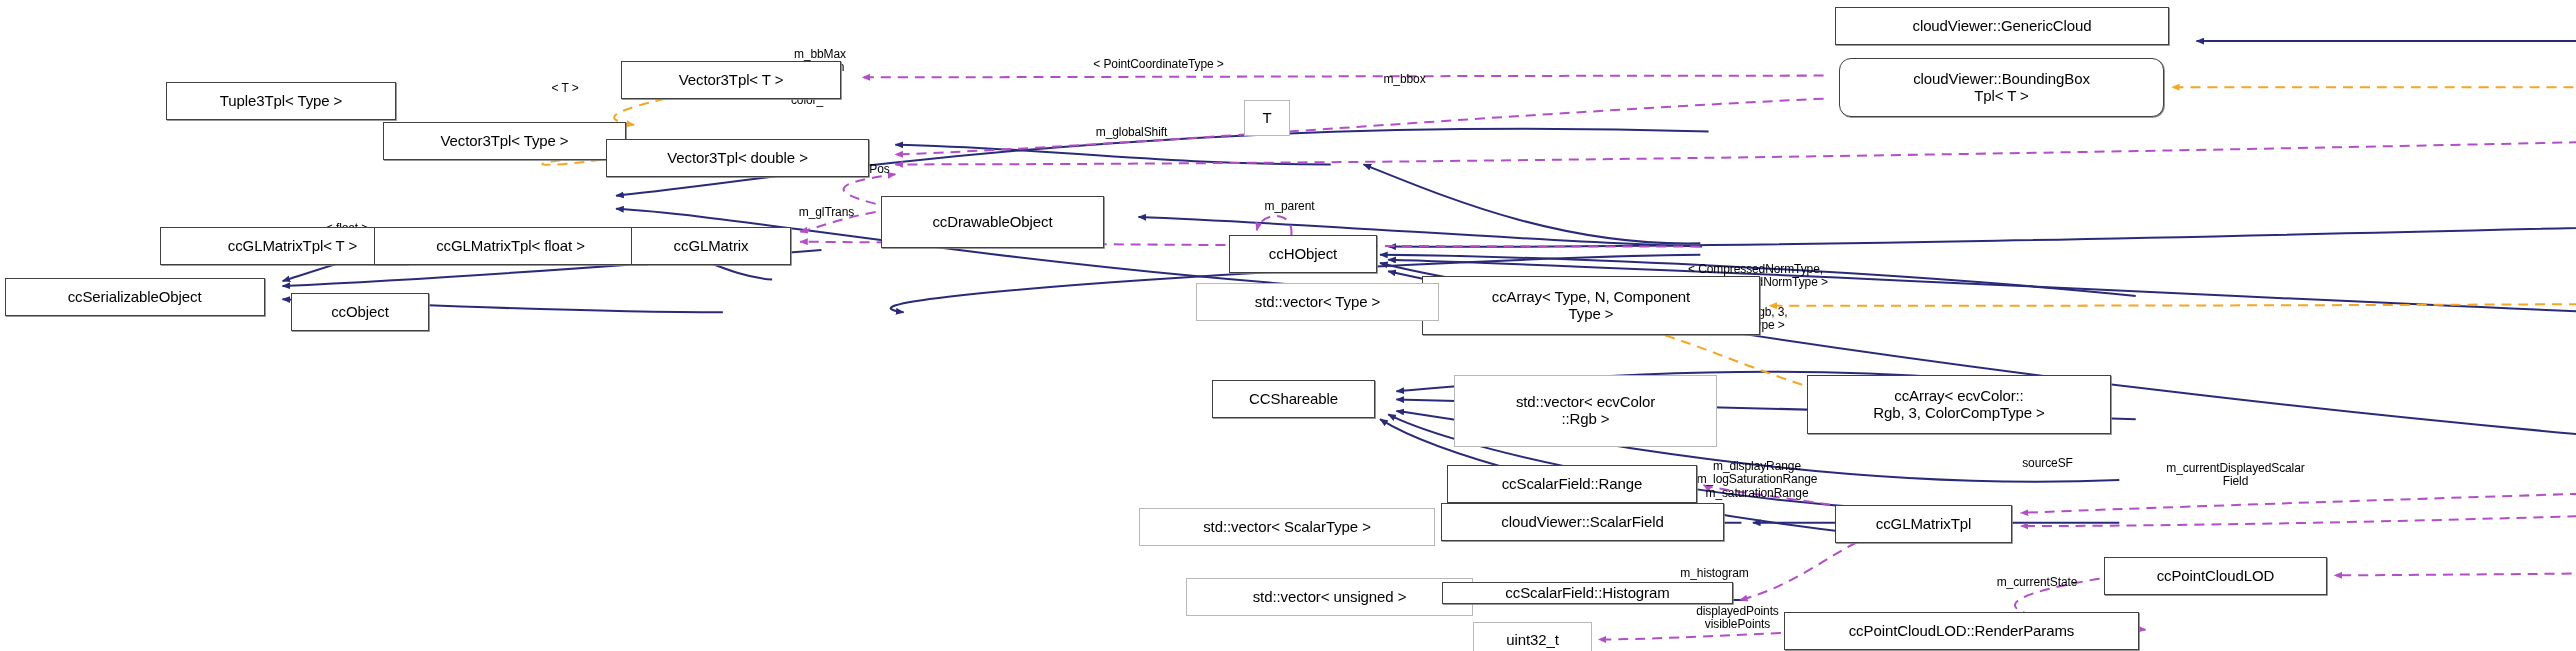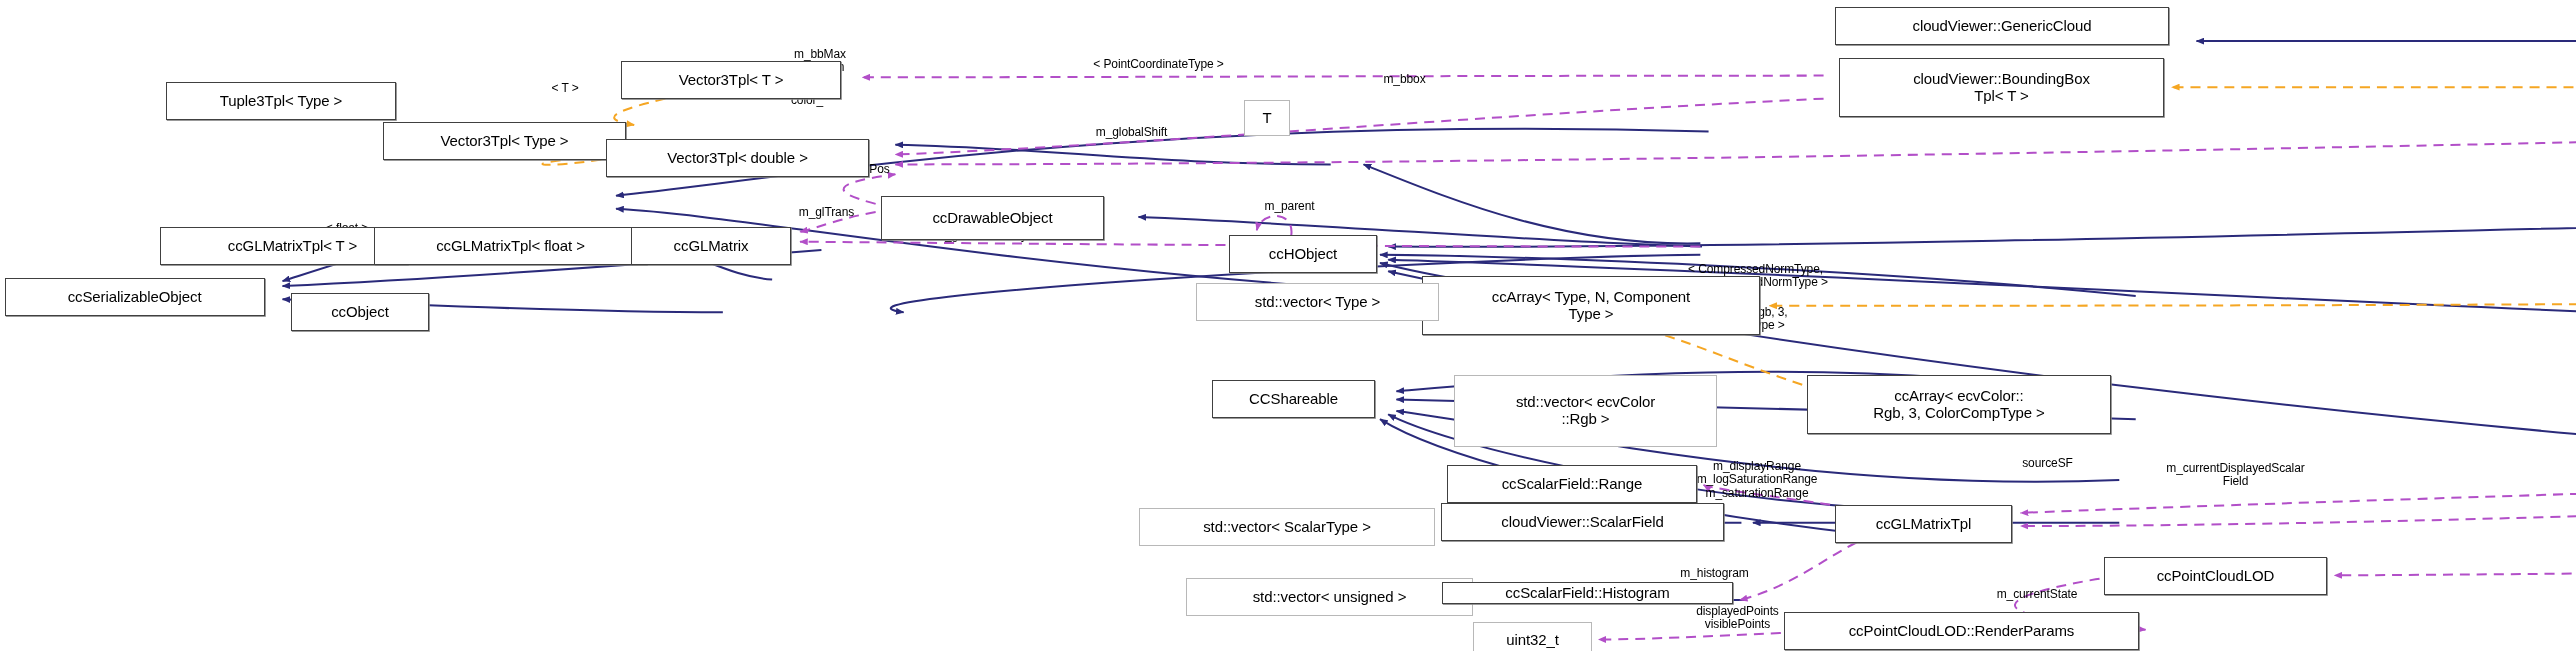--- a/index.html
+++ b/index.html
@@ -195,24 +195,24 @@
       <div class="node" style="left: 166px; top: 82px; width: 230px; height: 38px;">Tuple3Tpl&lt; Type &gt;</div>
       <div class="node" style="left: 383px; top: 122px; width: 243px; height: 38px;">Vector3Tpl&lt; Type &gt;</div>
       <div class="node" style="left: 621px; top: 61px; width: 220px; height: 38px;">Vector3Tpl&lt; T &gt;</div>
       <div class="node" style="left: 606px; top: 139px; width: 263px; height: 38px;">Vector3Tpl&lt; double &gt;</div>
       <div class="node" style="left: 160px; top: 227px; width: 248px; height: 38px; padding-left: 20px;">ccGLMatrixTpl&lt; T &gt;</div>
       <div class="node" style="left: 374px; top: 227px; width: 273px; height: 38px;">ccGLMatrixTpl&lt; float &gt;</div>
       <div class="node" style="left: 631px; top: 227px; width: 160px; height: 38px;">ccGLMatrix</div>
       <div class="node" style="left: 4.6px; top: 278px; width: 260px; height: 38px;">ccSerializableObject</div>
       <div class="node" style="left: 291px; top: 293px; width: 138px; height: 38px;">ccObject</div>
       <div class="node" style="left: 1835px; top: 7px; width: 334px; height: 38px;">cloudViewer::GenericCloud</div>
-      <div class="node" style="left: 1839px; top: 58px; width: 325px; height: 59px;">cloudViewer::BoundingBox
+      <div class="node" style="left: 1839px; top: 58px; width: 325px; height: 59px; border-radius: 12px;">cloudViewer::BoundingBox
 Tpl&lt; T &gt;</div>
       <div class="node ext" style="left: 1244px; top: 100px; width: 46px; height: 36px;">T</div>
-      <div class="node" style="left: 881px; top: 196px; width: 223px; height: 44px;">ccDrawableObject</div>
+      <div class="node" style="left: 881px; top: 196px; width: 223px; height: 52px;">ccDrawableObject</div>
       <div class="node" style="left: 1229px; top: 235px; width: 148px; height: 38px;">ccHObject</div>
       <div class="node" style="left: 1422px; top: 276px; width: 338px; height: 59px;">ccArray&lt; Type, N, Component
 Type &gt;</div>
       <div class="node ext" style="left: 1196px; top: 283px; width: 243px; height: 38px;">std::vector&lt; Type &gt;</div>
       <div class="node" style="left: 1212px; top: 380px; width: 163px; height: 38px;">CCShareable</div>
       <div class="node ext" style="left: 1454px; top: 375px; width: 263px; height: 72px;">std::vector&lt; ecvColor
 ::Rgb &gt;</div>
       <div class="node" style="left: 1807px; top: 375px; width: 304px; height: 59px;">ccArray&lt; ecvColor::
 Rgb, 3, ColorCompType &gt;</div>
       <div class="node" style="left: 1447px; top: 465px; width: 250px; height: 38px;">ccScalarField::Range</div>
@@ -243,18 +243,18 @@
 1, CompressedNormType &gt;</div>
       <div class="edge-label tmpl" style="left: 1627px; top: 306px; width: 220px;">&lt; ecvColor::Rgb, 3,
 ColorCompType &gt;</div>
       <div class="edge-label" style="left: 1638px; top: 460px; width: 238px;">m_displayRange
 m_logSaturationRange
 m_saturationRange</div>
       <div class="edge-label" style="left: 1993px; top: 457px; width: 109px;">sourceSF</div>
       <div class="edge-label" style="left: 2094px; top: 462px; width: 283px;">m_currentDisplayedScalar
 Field</div>
       <div class="edge-label" style="left: 1644px; top: 567px; width: 141px;">m_histogram</div>
-      <div class="edge-label" style="left: 1955px; top: 588px; width: 164px;">m_currentState</div>
+      <div class="edge-label" style="left: 1955px; top: 576px; width: 164px;">m_currentState</div>
       <div class="edge-label" style="left: 1647px; top: 605px; width: 181px;">displayedPoints
 visiblePoints</div>
     </div>
 </div>
 
 
 </body></html>

